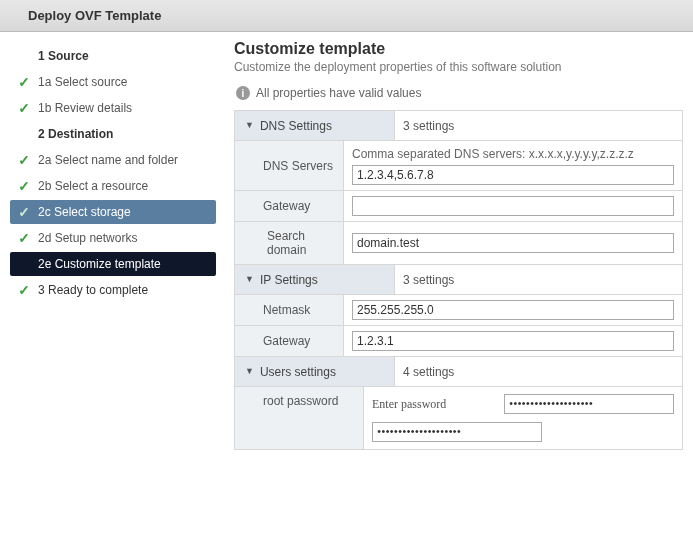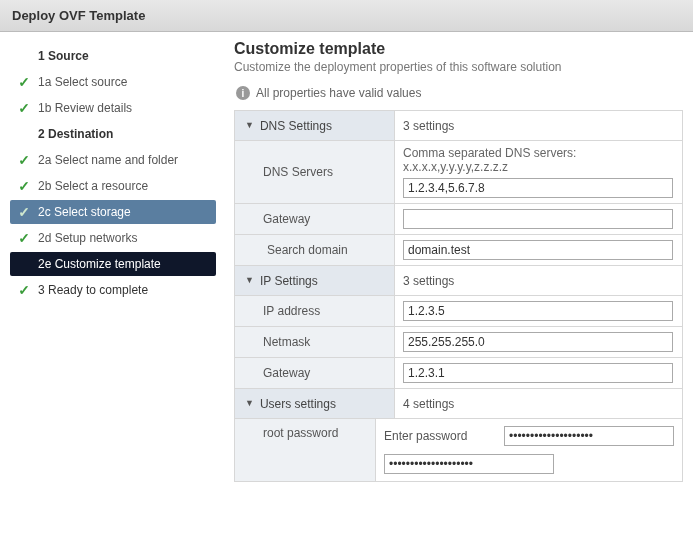--- a/index.html
+++ b/index.html
@@ -9,21 +9,21 @@
     font-size: 12px;
     color: #333;
     background: #fff;
     width: 693px;
     height: 534px;
     overflow: hidden;
   }
   .header {
     background: linear-gradient(#e8e8e8, #d8d8d8);
     border-bottom: 1px solid #bbb;
-    padding: 8px 12px;
+    padding: 8px 28px;
     font-weight: bold;
     font-size: 13px;
     color: #333;
   }
   .body {
     display: flex;
     height: calc(100% - 33px);
   }
   .sidebar {
     width: 220px;
@@ -141,27 +141,29 @@
     font-size: 9px;
     color: #555;
     transform: translateY(-1px);
   }
   input[type="text"], input[type="password"] {
     border: 1px solid #aaa;
     padding: 2px 4px;
     font-size: 12px;
     font-family: inherit;
     height: 20px;
-    width: 270px;
+    width: 322px;
     color: #333;
   }
   .pw-row {
     display: flex;
     align-items: center;
+    gap: 12px;
     padding: 2px 0;
+    font-family: Liberation Serif, serif;
   }
   .pw-row .pw-lbl {
     width: 120px;
     color: #555;
   }
   .pw-row input { width: 170px; letter-spacing: 0; }
 </style>
 </head>
 <body>
 
@@ -264,28 +266,20 @@
       <div class="row section">
         <div class="labelcol">
           <span class="tri">▼</span>
           <span>IP Settings</span>
         </div>
         <div class="valcol">
             <span>3 settings</span>
           </div>
       </div>
 
-      <div class="row">
-        <div class="labelcol" style="padding-left:28px">
-            <span>IP address</span>
-          </div>
-        <div class="valcol">
-            <input type="text" value="1.2.3.5" style="">
-          </div>
-      </div>
 
       <div class="row">
         <div class="labelcol" style="padding-left:28px">
             <span>Netmask</span>
           </div>
         <div class="valcol">
             <input type="text" value="255.255.255.0" style="">
           </div>
       </div>
 

